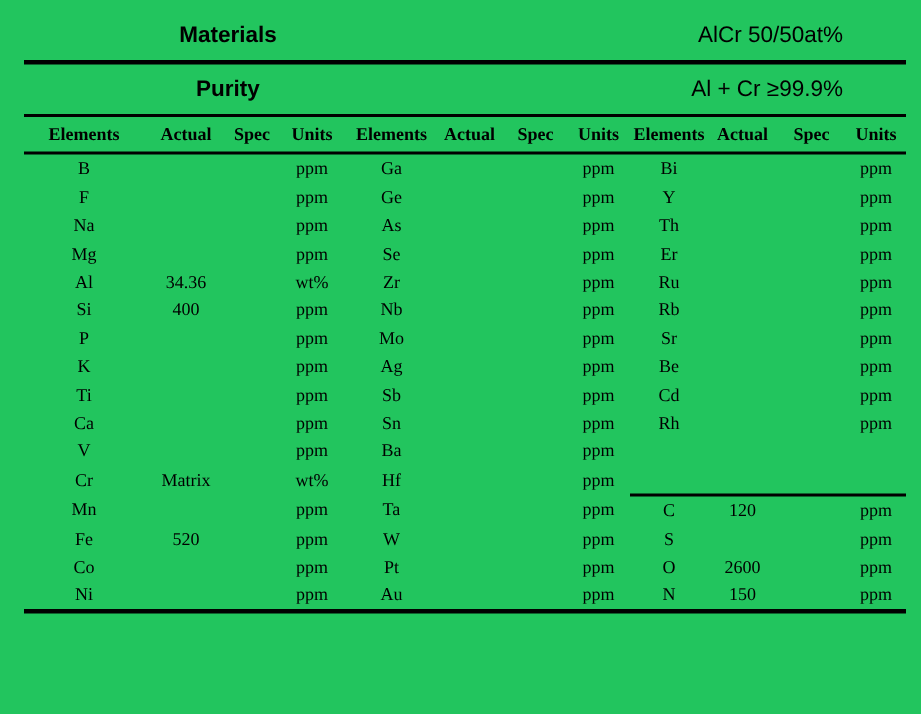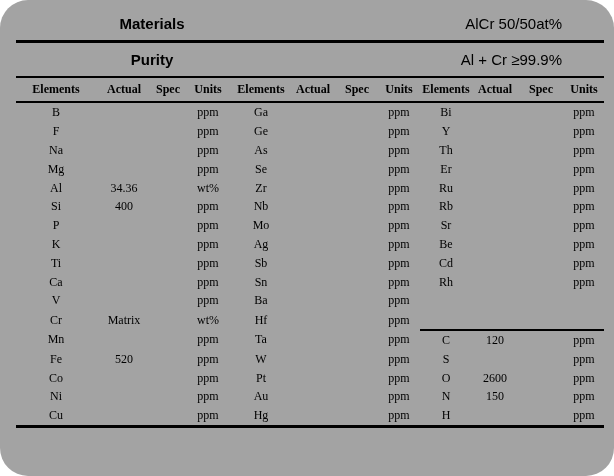--- a/index.html
+++ b/index.html
@@ -1,24 +1,23 @@
 <!DOCTYPE html>
 <html><head>
 <meta charset="utf-8">
 <style>
   html, body { margin: 0; padding: 0; background: #ffffff; }
   .page {
     position: relative;
     width: 614px;
     height: 476px;
-    background: #a3a3a3;
+    background: #22c55e;
     color: #000000;
     font-family: "Liberation Serif", serif;
     overflow: hidden;
-    border-radius: 28px;
   }
   .content { margin-left: 16px; width: 588px; }
 
   
   .hdr-row {
     display: flex;
     align-items: center;
     font-family: "Liberation Sans", sans-serif;
     font-size: 15px;
   }
@@ -325,31 +324,17 @@
             <td>ppm</td>
             <td>Au</td>
             <td></td>
             <td></td>
             <td>ppm</td>
             <td>N</td>
             <td>150</td>
             <td></td>
             <td>ppm</td>
           </tr>
-          <tr>
-            <td>Cu</td>
-            <td></td>
-            <td></td>
-            <td>ppm</td>
-            <td>Hg</td>
-            <td></td>
-            <td></td>
-            <td>ppm</td>
-            <td>H</td>
-            <td></td>
-            <td></td>
-            <td>ppm</td>
-          </tr>
         </tbody>
     </table>
 
   </div>
 </div>
 
 </body></html>

